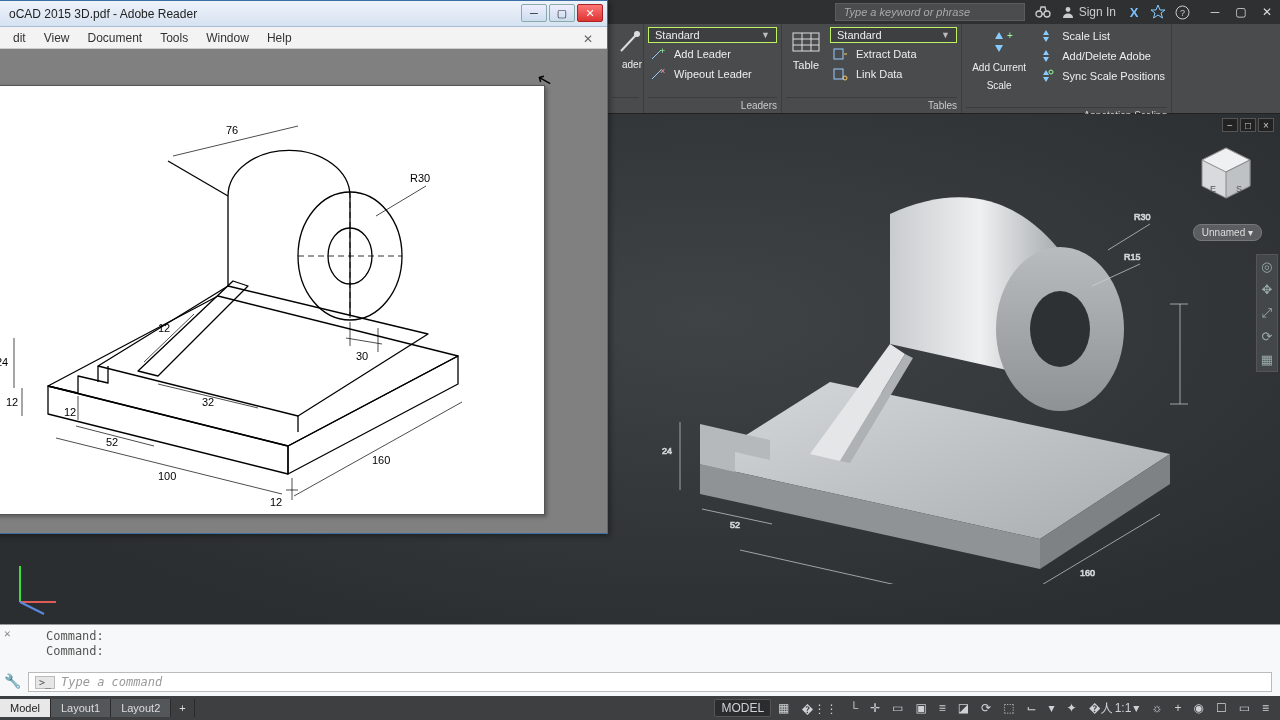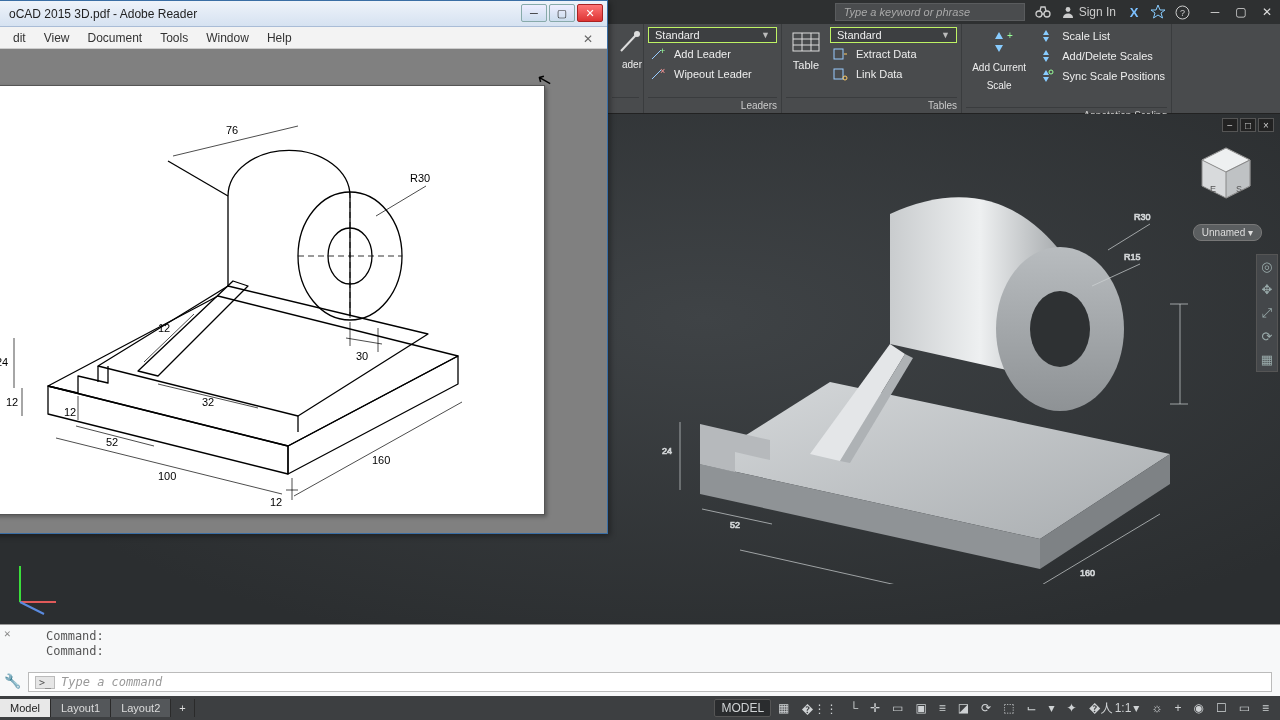--- a/index.html
+++ b/index.html
@@ -233,21 +233,21 @@
                 </svg>
               </span>
               <span>Scale List</span>
             </div>
           <div class="hitem">
               <span class="ico">
                 <svg width="16" height="16">
                   <path d="M8 2l3 5H5zM8 14l-3-5h6z" fill="#8cf"></path>
                 </svg>
               </span>
-              <span>Add/Delete Scales</span>
+              <span>Add/Delete Adobe</span>
             </div>
           <div class="hitem">
               <span class="ico">
                 <svg width="16" height="16">
                   <path d="M8 2l3 5H5zM8 14l-3-5h6z" fill="#8cf"></path>
                   <circle cx="13" cy="4" r="2" fill="none" stroke="#9f9"></circle>
                 </svg>
               </span>
               <span>Sync Scale Positions</span>
             </div>

